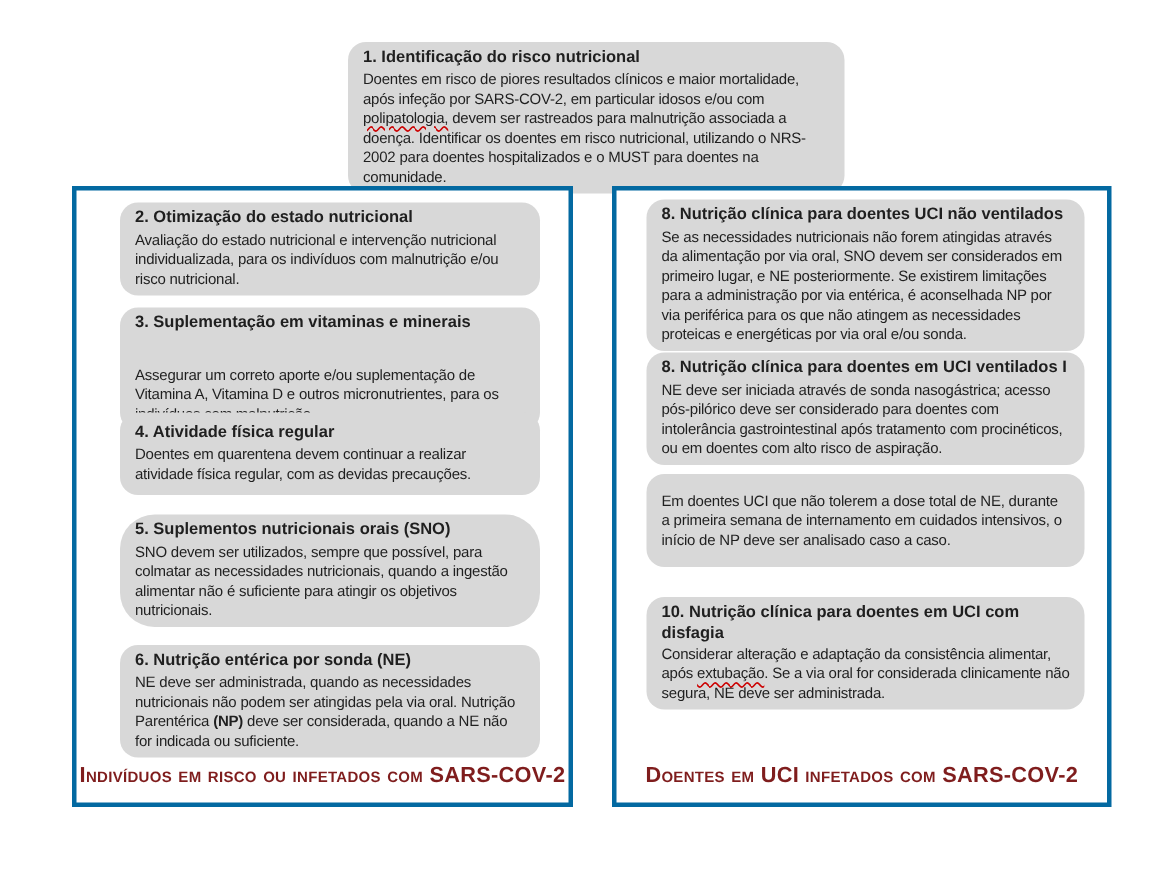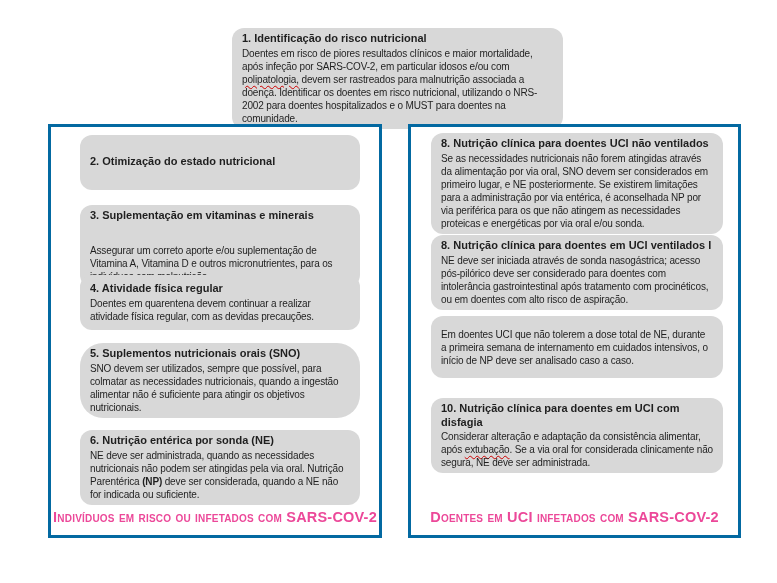--- a/index.html
+++ b/index.html
@@ -28,21 +28,21 @@
   .b4{top:148px;min-height:55px;}
   .b5{top:216px;min-height:72px;border-radius:23px;}
   .b6{top:303px;min-height:66px;}
   .b7{top:6px;min-height:92px;}
   .b8{top:108px;min-height:70px;}
   .b9{top:189px;min-height:62px;}
   .b10{top:271px;min-height:73px;}
   .panel-footer{
     position:absolute;left:0;right:0;bottom:10px;text-align:center;
     font-weight:bold;font-variant:small-caps;font-size:14.5px;
-    letter-spacing:0.2px;color:#ec4899;
+    letter-spacing:0.2px;color:#7f1d1d;
   }
   .misspelled{
     text-decoration-line:underline;text-decoration-style:wavy;
     text-decoration-color:#cc0000;text-decoration-thickness:1px;
     text-underline-offset:2px;
   }
   .inline-bold{font-weight:bold;}
 </style>
 </head>
 <body>
@@ -51,20 +51,21 @@
 
   <section class="gray-box top-box">
     <h3 class="box-title">1. Identificação do risco nutricional</h3>
     <p class="box-body"><span>Doentes em risco de piores resultados clínicos e maior mortalidade, após infeção por SARS-COV-2, em particular idosos e/ou com </span><span class="misspelled">polipatologia,</span><span> devem ser rastreados para malnutrição associada a doença. Identificar os doentes em risco nutricional, utilizando o NRS-2002 para doentes hospitalizados e o MUST para doentes na comunidade.</span></p>
   </section>
 
   <section class="panel panel-left">
 
     <div class="gray-box b2">
       <h3 class="box-title">2. Otimização do estado nutricional</h3>
+      <p class="box-body">Avaliação do estado nutricional e intervenção nutricional individualizada, para os indivíduos com malnutrição e/ou risco nutricional.</p>
     </div>
 
     <div class="gray-box b3">
       <h3 class="box-title">3. Suplementação em vitaminas e minerais</h3>
       <p class="box-body">Assegurar um correto aporte e/ou suplementação de Vitamina A, Vitamina D e outros micronutrientes, para os indivíduos com malnutrição.</p>
     </div>
 
     <div class="gray-box b4">
       <h3 class="box-title">4. Atividade física regular</h3>
       <p class="box-body">Doentes em quarentena devem continuar a realizar atividade física regular, com as devidas precauções.</p>

